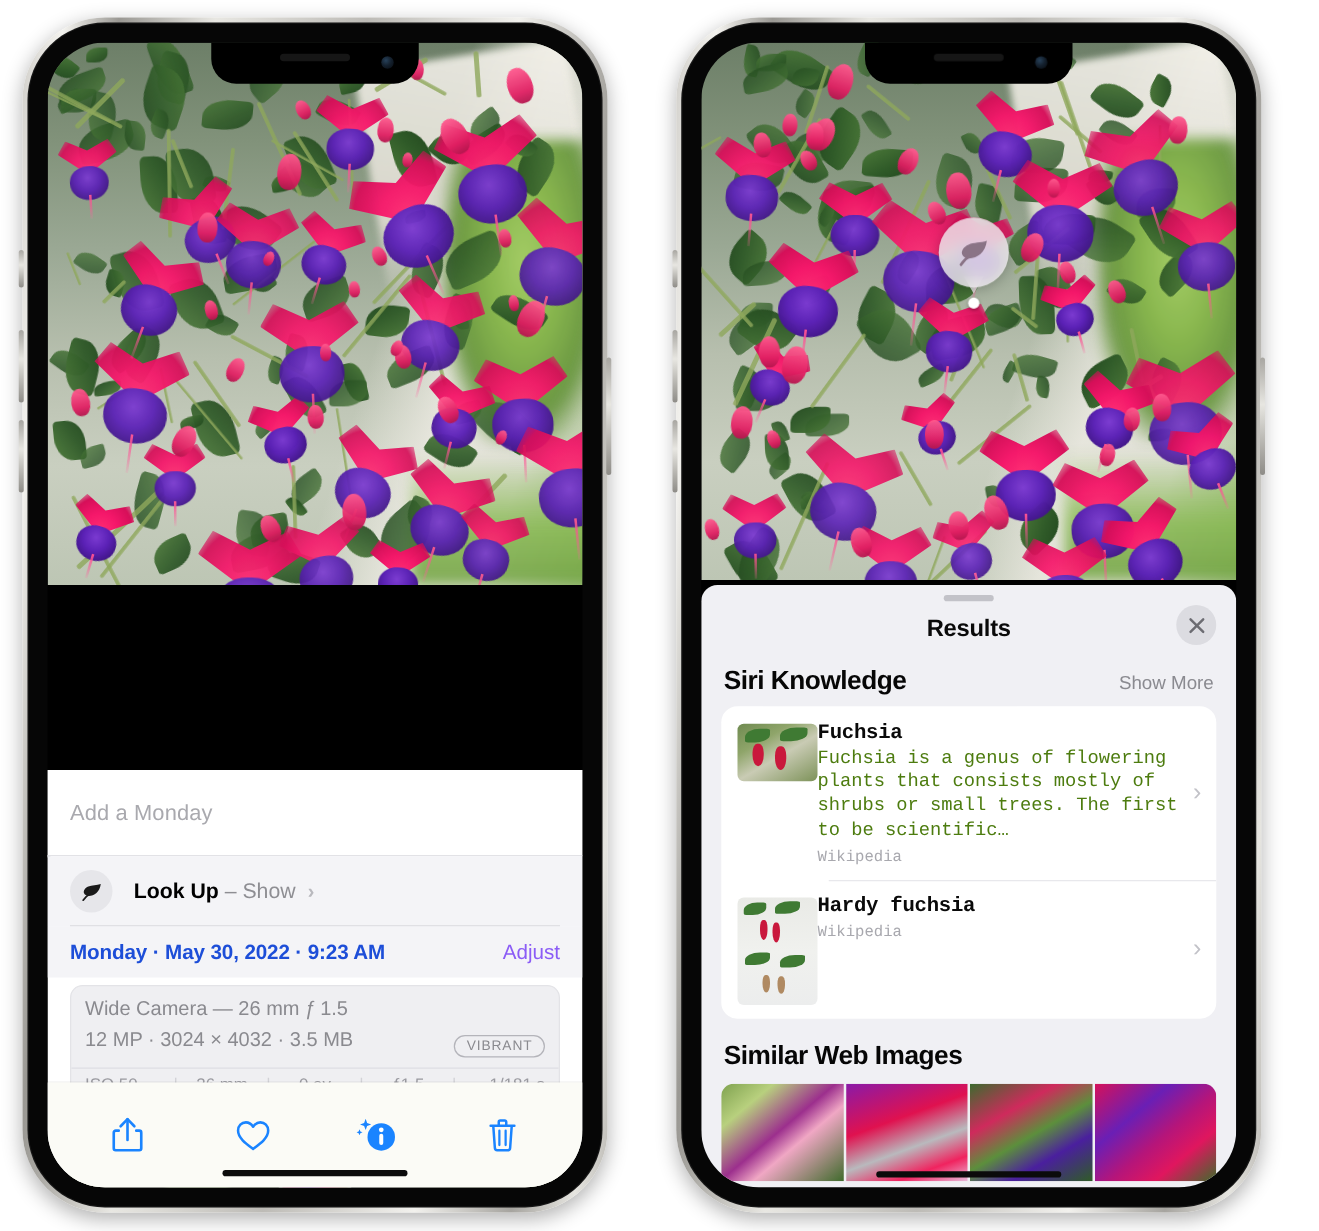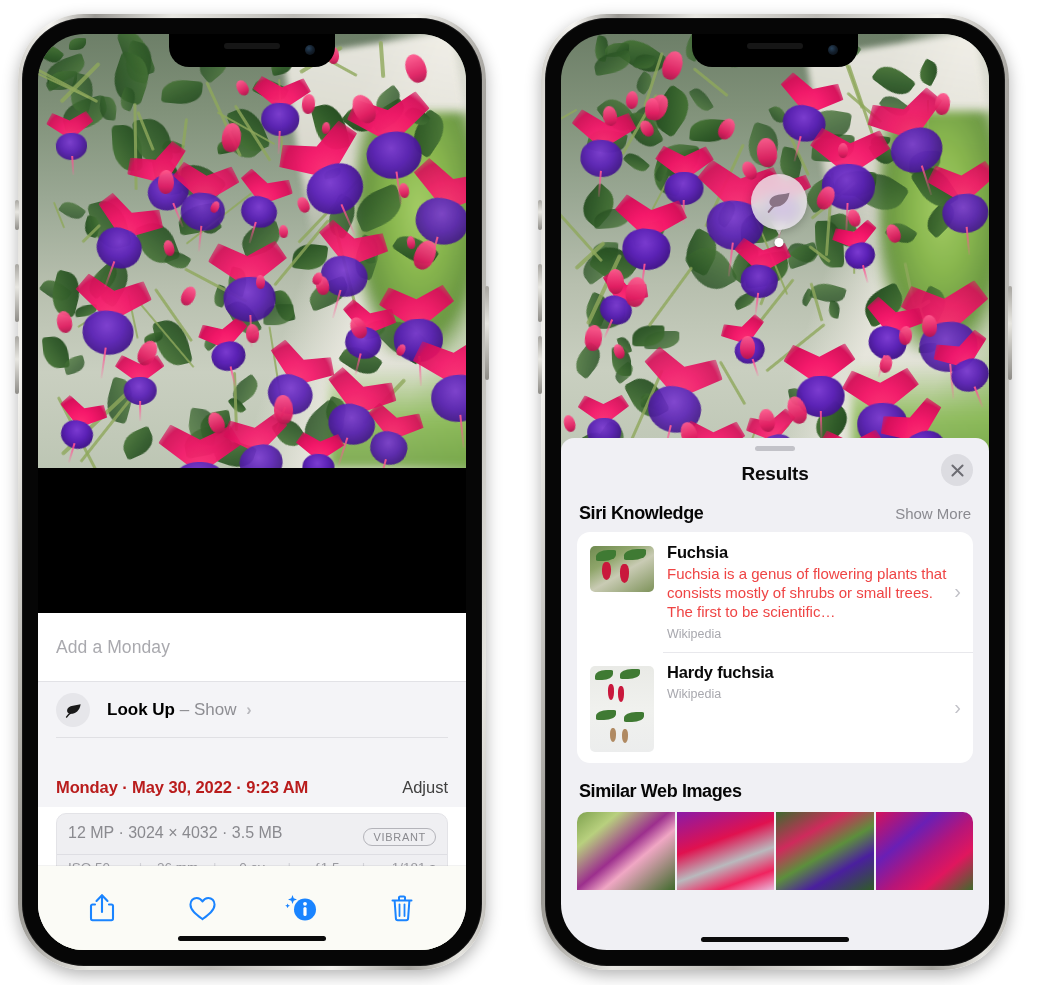--- a/index.html
+++ b/index.html
@@ -134,22 +134,22 @@
     display:flex;align-items:center;justify-content:center;flex:none;
   }
   .spark{position:absolute;color:#e2e2e6;}
   .spark.s1{left:-9px;top:-9px;font-size:15px;}
   .lookup-text{margin-left:17px;font-size:17px;color:#000;font-weight:700;}
   .lookup-text .sub{font-weight:400;color:#8e8e93;}
   .chev{color:#b9b9be;font-size:16px;margin-left:5px;font-weight:600;}
 
   .meta{background:#f4f4f7;padding:12px 18px 10px;}
   .meta-top{display:flex;align-items:baseline;justify-content:space-between;}
-  .meta-date{font-size:16.5px;color:#b91c1c;font-weight:600;letter-spacing:-.1px;}
-  .adjust{font-size:16.5px;color:#404040;margin-top:28px;}
+  .meta-date{font-size:16.5px;color:#1d4ed8;font-weight:600;letter-spacing:-.1px;}
+  .adjust{font-size:16.5px;color:#8b5cf6;}
   .meta-file{display:flex;align-items:center;gap:9px;margin-top:7px;color:#8a8a8f;font-size:16px;}
 
   .camcard{
     margin:6px 18px 0;border-radius:10px;overflow:hidden;background:#efeff2;
     border:1px solid #e3e3e7;
   }
   .cam-head{
     display:flex;align-items:center;justify-content:space-between;
     padding:7px 11px;background:#e6e6eb;
   }
@@ -210,35 +210,35 @@
     width:40px;height:5px;border-radius:3px;background:#c2c2c8;
     margin:8px auto 0;
   }
   .res-head{position:relative;height:46px;display:flex;align-items:center;justify-content:center;}
   .res-title{font-size:19px;font-weight:700;color:#0a0a0a;letter-spacing:-.2px;}
   .close-btn{
     position:absolute;right:16px;top:3px;width:32px;height:32px;border-radius:50%;
     background:#dcdce1;display:flex;align-items:center;justify-content:center;
   }
   .sec-head{display:flex;align-items:baseline;justify-content:space-between;padding:6px 18px 8px;}
-  .sec-title{font-size:18px;font-weight:700;color:#060606;letter-spacing:-.4px;}
+  .sec-title{font-size:21px;font-weight:700;color:#060606;letter-spacing:-.4px;}
   .show-more{font-size:15px;color:#8a8a90;}
   .kcard{margin:0 16px;background:#fff;border-radius:13px;overflow:hidden;}
   .krow{display:flex;padding:11px 12px 11px 13px;position:relative;align-items:flex-start;}
   .krow + .krow::before{
     content:"";position:absolute;left:86px;right:0;top:0;height:1px;background:#e8e8ec;
   }
   .kthumb{width:64px;height:46px;border-radius:5px;flex:none;margin-top:3px;overflow:hidden;position:relative;}
   .kthumb.t1{background:linear-gradient(150deg,#6f8a50 0%,#8fa56a 30%,#c9cbb4 55%,#7d9259 100%);}
   .kthumb.t2{height:86px;background:linear-gradient(180deg,#e9eae6 0%,#f0f1ee 50%,#eceded 100%);}
   .kthumb .kf{position:absolute;background:#c9183c;border-radius:40% 40% 50% 50%;}
   .kthumb .kl{position:absolute;background:#3f7a33;border-radius:60% 12% 60% 12%;}
-  .ktext{margin-left:13px;flex:1;min-width:0;padding-right:6px;}
+  .ktext{margin-left:0;flex:1;min-width:0;padding-right:6px;font-family:Liberation Mono, monospace;}
   .ktitle{font-size:16.5px;font-weight:700;color:#0a0a0a;letter-spacing:-.2px;}
-  .kdesc{font-size:15px;color:#ef4444;line-height:1.28;margin-top:2px;}
+  .kdesc{font-size:15px;color:#4d7c0f;line-height:1.28;margin-top:2px;}
   .ksrc{font-size:12.5px;color:#a8a8ae;margin-top:5px;}
   .kchev{color:#c2c2c8;font-size:20px;align-self:center;font-weight:400;}
   .simgrid{display:flex;gap:2px;margin:0 16px;border-radius:10px 10px 0 0;overflow:hidden;}
   .simthumb{flex:1;height:78px;}
   .st1{background:linear-gradient(140deg,#7fa24f 0%,#b8d07e 22%,#9c2f8d 48%,#f0a7c4 62%,#3f6b2c 100%);}
   .st2{background:linear-gradient(160deg,#8a1aa8 0%,#e0114f 38%,#b9b9bd 62%,#f0235f 82%,#e8badb 100%);}
   .st3{background:linear-gradient(150deg,#3c6b2e 0%,#cf2a5c 30%,#5c8f3c 52%,#4a1f9e 72%,#2f5c26 100%);}
   .st4{background:linear-gradient(140deg,#d5115a 0%,#6a1fb5 32%,#b5157a 55%,#e0165e 74%,#3f6b2c 100%);}
   .home-ind-dark{
     position:absolute;left:50%;transform:translateX(-50%);bottom:8px;
@@ -547,20 +547,21 @@
 
       <div class="meta">
         <div class="meta-top">
           <span class="meta-date">Monday · May 30, 2022 · 9:23 AM</span>
           <span class="adjust">Adjust</span>
         </div>
       </div>
 
       <div class="camcard">
         <div class="cam-body">
+          <div class="cam-line">Wide Camera — 26 mm ƒ 1.5</div>
           <div class="cam-line">12 MP · 3024 × 4032 · 3.5 MB</div>
           <span class="vibrant">VIBRANT</span>
         </div>
         <div class="exif">
           <span>ISO 50</span>
           <i>|</i>
           <span>26 mm</span>
           <i>|</i>
           <span>0 ev</span>
           <i>|</i>
@@ -900,21 +901,21 @@
         <div class="bubble">
           <svg width="28" height="28" viewBox="0 0 24 24" aria-hidden="true">
             <path d="M21 4c-1 8-6.5 12-12.2 12.1C6.4 16.1 4.6 15 4 13.2 3.3 10.9 5 8 8.4 6.6 12 5.1 17 5.4 21 4z" fill="#8a7486"></path>
             <path d="M3.2 20.4c1.6-2.6 3.8-4.7 6.4-6.1" stroke="#8a7486" stroke-width="1.8" fill="none" stroke-linecap="round"></path>
           </svg>
         </div>
         <div class="dot"></div>
       </div>
     </div>
 
-    <div class="results" style="top:404px;">
+    <div class="results" style="top:434px;">
       <div class="grabber"></div>
       <div class="res-head">
         <span class="res-title">Results</span>
         <span class="close-btn">
           <svg width="15" height="15" viewBox="0 0 16 16" aria-hidden="true">
             <path d="M2.6 2.6 L13.4 13.4 M13.4 2.6 L2.6 13.4" stroke="#6c6c72" stroke-width="2.1" stroke-linecap="round"></path>
           </svg>
         </span>
       </div>
 

